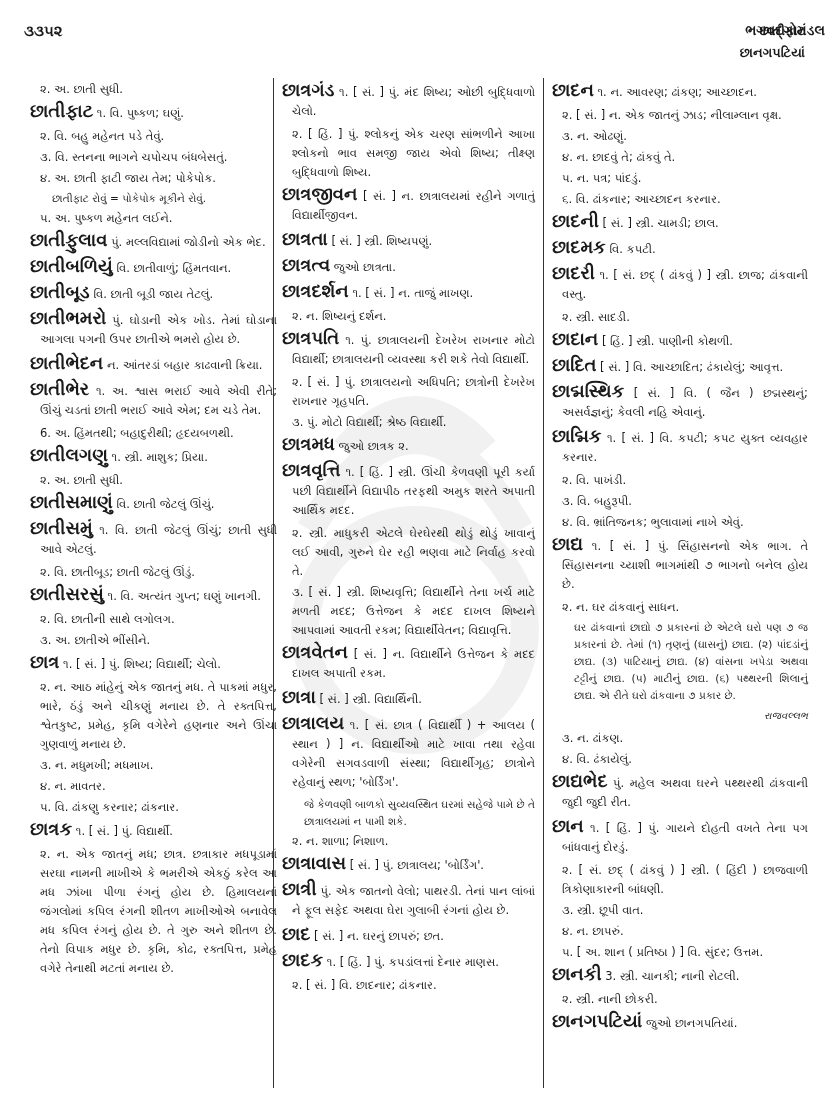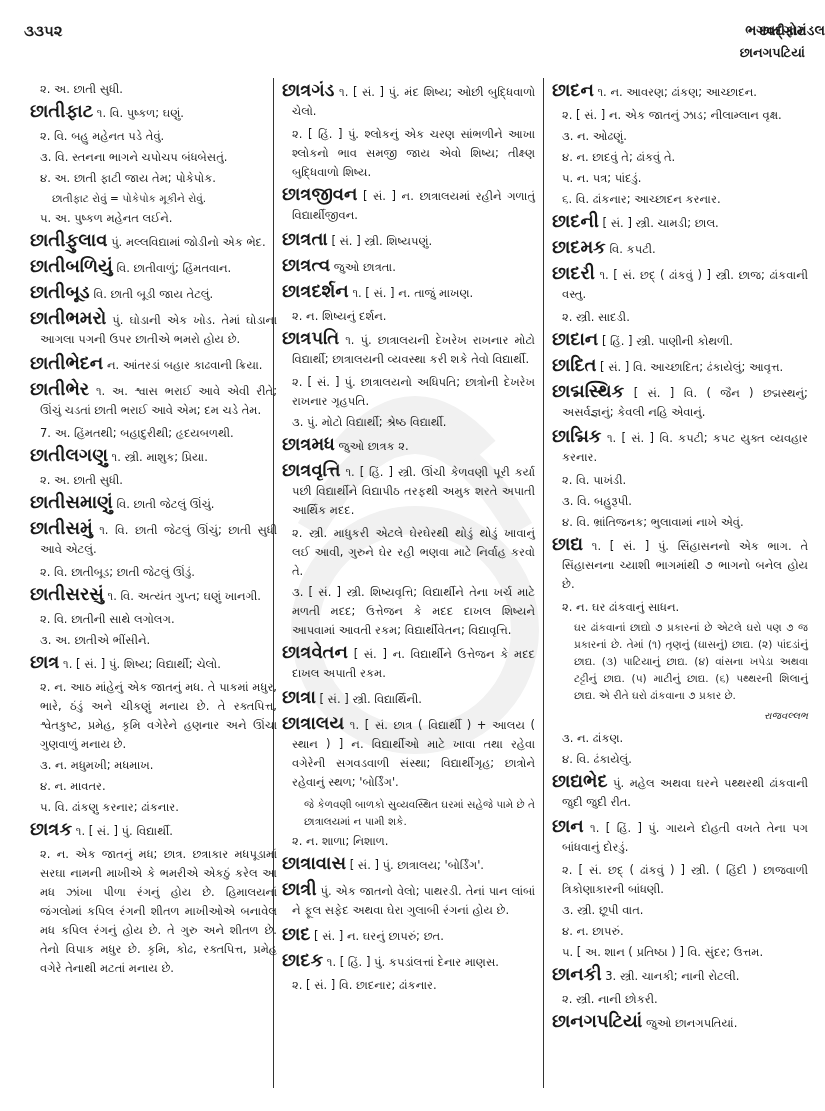--- a/index.html
+++ b/index.html
@@ -51,21 +51,21 @@
     <div class="sub">૩. વિ. સ્તનના ભાગને ચપોચપ બંધબેસતું.</div>
     <div class="sub">૪. અ. છાતી ફાટી જાય તેમ; પોકેપોક.</div>
     <div class="quote">છાતીફાટ રોવું = પોકેપોક મૂકીને રોવું.</div>
     <div class="sub">૫. અ. પુષ્કળ મહેનત લઈને.</div>
     <div class="entry"><span class="head">છાતીફુલાવ</span> <span>પું. મલ્લવિદ્યામાં જોડીનો એક ભેદ.</span></div>
     <div class="entry"><span class="head">છાતીબળિયું</span> <span>વિ. છાતીવાળું; હિંમતવાન.</span></div>
     <div class="entry"><span class="head">છાતીબૂડ</span> <span>વિ. છાતી બૂડી જાય તેટલું.</span></div>
     <div class="entry"><span class="head">છાતીભમરો</span> <span>પું. ઘોડાની એક ખોડ. તેમાં ઘોડાના આગલા પગની ઉપર છાતીએ ભમરો હોય છે.</span></div>
     <div class="entry"><span class="head">છાતીભેદન</span> <span>ન. આંતરડાં બહાર કાઢવાની ક્રિયા.</span></div>
     <div class="entry"><span class="head">છાતીભેર</span> <span>૧. અ. શ્વાસ ભરાઈ આવે એવી રીતે; ઊંચું ચડતાં છાતી ભરાઈ આવે એમ; દમ ચડે તેમ.</span></div>
-    <div class="sub">7. અ. હિંમતથી; બહાદુરીથી; હૃદયબળથી.</div>
+    <div class="sub">6. અ. હિંમતથી; બહાદુરીથી; હૃદયબળથી.</div>
     <div class="entry"><span class="head">છાતીલગણુ</span> <span>૧. સ્ત્રી. માશુક; પ્રિયા.</span></div>
     <div class="sub">૨. અ. છાતી સુધી.</div>
     <div class="entry"><span class="head">છાતીસમાણું</span> <span>વિ. છાતી જેટલું ઊંચું.</span></div>
     <div class="entry"><span class="head">છાતીસમું</span> <span>૧. વિ. છાતી જેટલું ઊંચું; છાતી સુધી આવે એટલું.</span></div>
     <div class="sub">૨. વિ. છાતીબૂડ; છાતી જેટલું ઊંડું.</div>
     <div class="entry"><span class="head">છાતીસરસું</span> <span>૧. વિ. અત્યંત ગુપ્ત; ઘણું ખાનગી.</span></div>
     <div class="sub">૨. વિ. છાતીની સાથે લગોલગ.</div>
     <div class="sub">૩. અ. છાતીએ ભીંસીને.</div>
     <div class="entry"><span class="head">છાત્ર</span> <span>૧. [ સં. ] પું. શિષ્ય; વિદ્યાર્થી; ચેલો.</span></div>
     <div class="sub">૨. ન. આઠ માંહેનું એક જાતનું મધ. તે પાકમાં મધુર, ભારે, ઠંડું અને ચીકણું મનાય છે. તે રક્તપિત્ત, શ્વેતકુષ્ટ, પ્રમેહ, કૃમિ વગેરેને હણનાર અને ઊંચા ગુણવાળું મનાય છે.</div>

